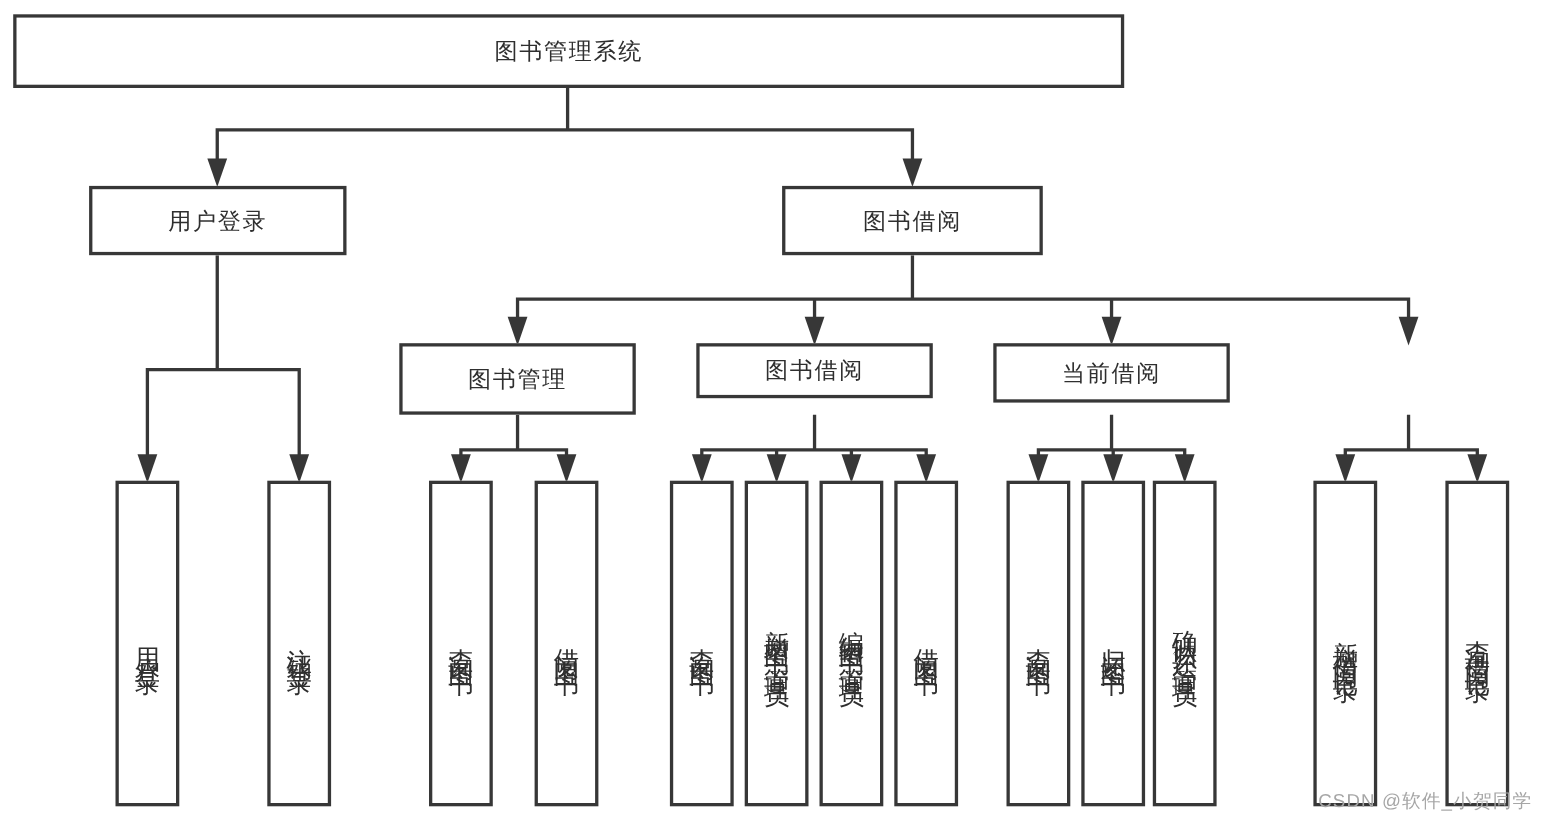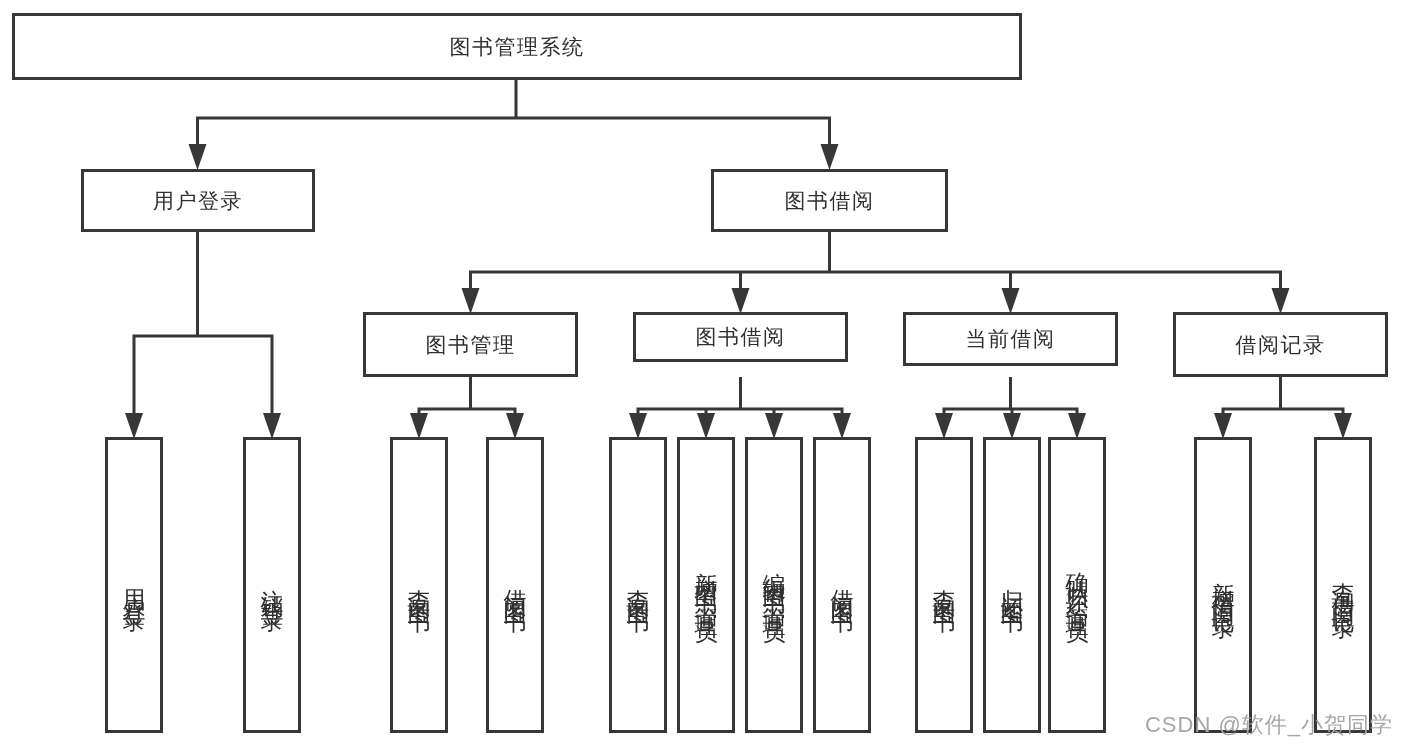--- a/index.html
+++ b/index.html
@@ -6,21 +6,21 @@
   body{font-family:"Liberation Sans", sans-serif; background:#fff;}
   .stage{position:relative;width:1405px;height:747px;background:var(--background,#fff);overflow:hidden;}
   .connectors{position:absolute;left:0;top:0;width:1405px;height:747px;pointer-events:none;}
   .connectors .ln{stroke:var(--line,#373737);stroke-width:3;fill:none;}
   .connectors .arrow{fill:var(--line,#373737);stroke:none;}
   .node{position:absolute;background:var(--background,#fff);border:3px solid var(--line,#373737);
         box-sizing:border-box;display:flex;align-items:center;justify-content:center;
         color:var(--text,#2f2f2f);}
   .h .lbl{font-size:21px;letter-spacing:1.5px;white-space:nowrap;}
   .v .vlbl{writing-mode:vertical-rl;text-orientation:mixed;font-size:23px;letter-spacing:7px;line-height:1;}
-  .watermark{position:absolute;right:12px;bottom:7px;font-size:22px;color:var(--watermark,#a6a6a6);
+  .watermark{position:absolute;right:12px;bottom:7px;font-size:17px;color:var(--watermark,#a6a6a6);
              letter-spacing:1px;white-space:nowrap;margin-top:24px;}
 </style>
 </head>
 <body>
 
 <div class="stage">
 
   <svg class="connectors" viewBox="0 0 1405 747" xmlns="http://www.w3.org/2000/svg">
 
     <path class="ln" d="M516 68 V118 M196 118 H831 M197.5 118 V146 M829.5 118 V146"></path>
@@ -70,23 +70,20 @@
 
   <div class="node h" style="left:363px;top:312px;width:215px;height:65px">
     <span class="lbl">图书管理</span>
   </div>
   <div class="node h" style="left:633px;top:312px;width:215px;height:50px">
     <span class="lbl">图书借阅</span>
   </div>
   <div class="node h" style="left:903px;top:312px;width:215px;height:54px">
     <span class="lbl">当前借阅</span>
   </div>
-  <div class="node h" style="left:1173px;top:312px;width:215px;height:65px">
-    <span class="lbl">借阅记录</span>
-  </div>
 
   <div class="node v" style="left:105px;top:437px;width:58px;height:296px">
     <span class="vlbl">用户登录</span>
   </div>
   <div class="node v" style="left:243px;top:437px;width:58px;height:296px">
     <span class="vlbl">注销登录</span>
   </div>
 
   <div class="node v" style="left:390px;top:437px;width:58px;height:296px">
     <span class="vlbl">查询图书</span>

